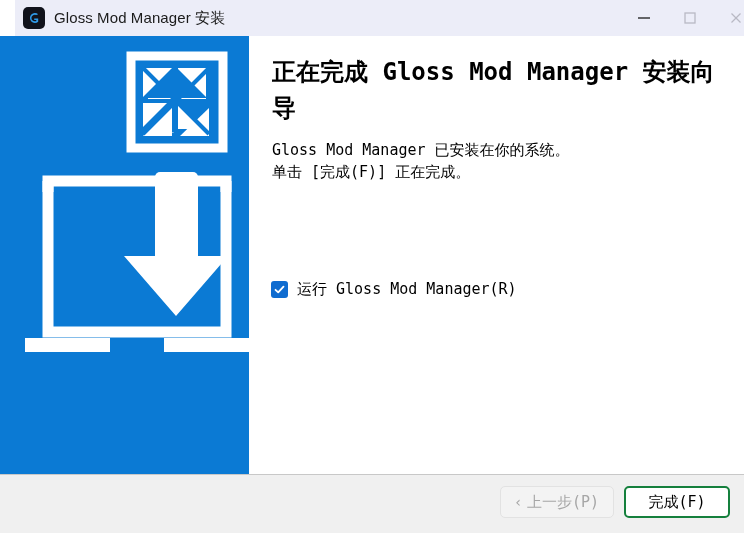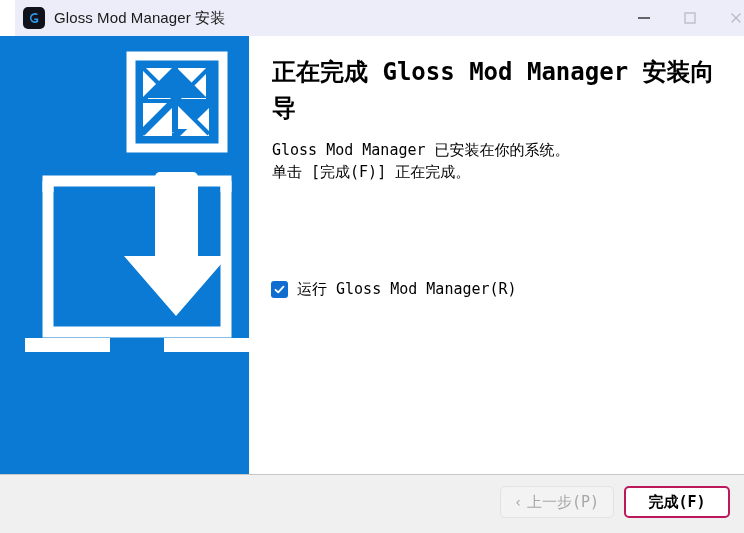--- a/index.html
+++ b/index.html
@@ -191,22 +191,22 @@
     background: transparent;
   }
   .wiz-btn.disabled {
     color: #a6a6a6;
     background: #f3f3f3;
     border-color: #e2e2e2;
   }
   .wiz-btn.default {
     color: #000000;
     background: #ffffff;
-    border: 2px solid #be185d;
-    font-weight: bold;
+    border: 2px solid #15803d;
+    font-weight: normal;
     text-align: right;
   }
   .back-chevron {
     margin-right: 6px;
     font-family: "DejaVu Sans", sans-serif;
     font-size: 14px;
     line-height: 1;
   }
 </style>
 </head>

